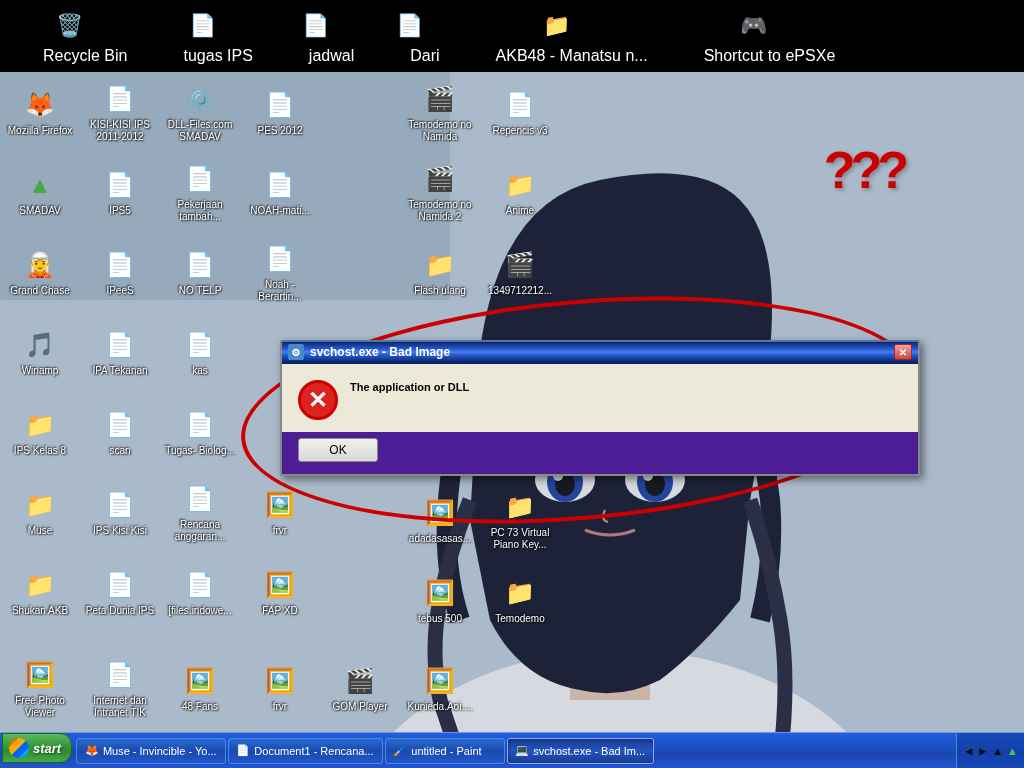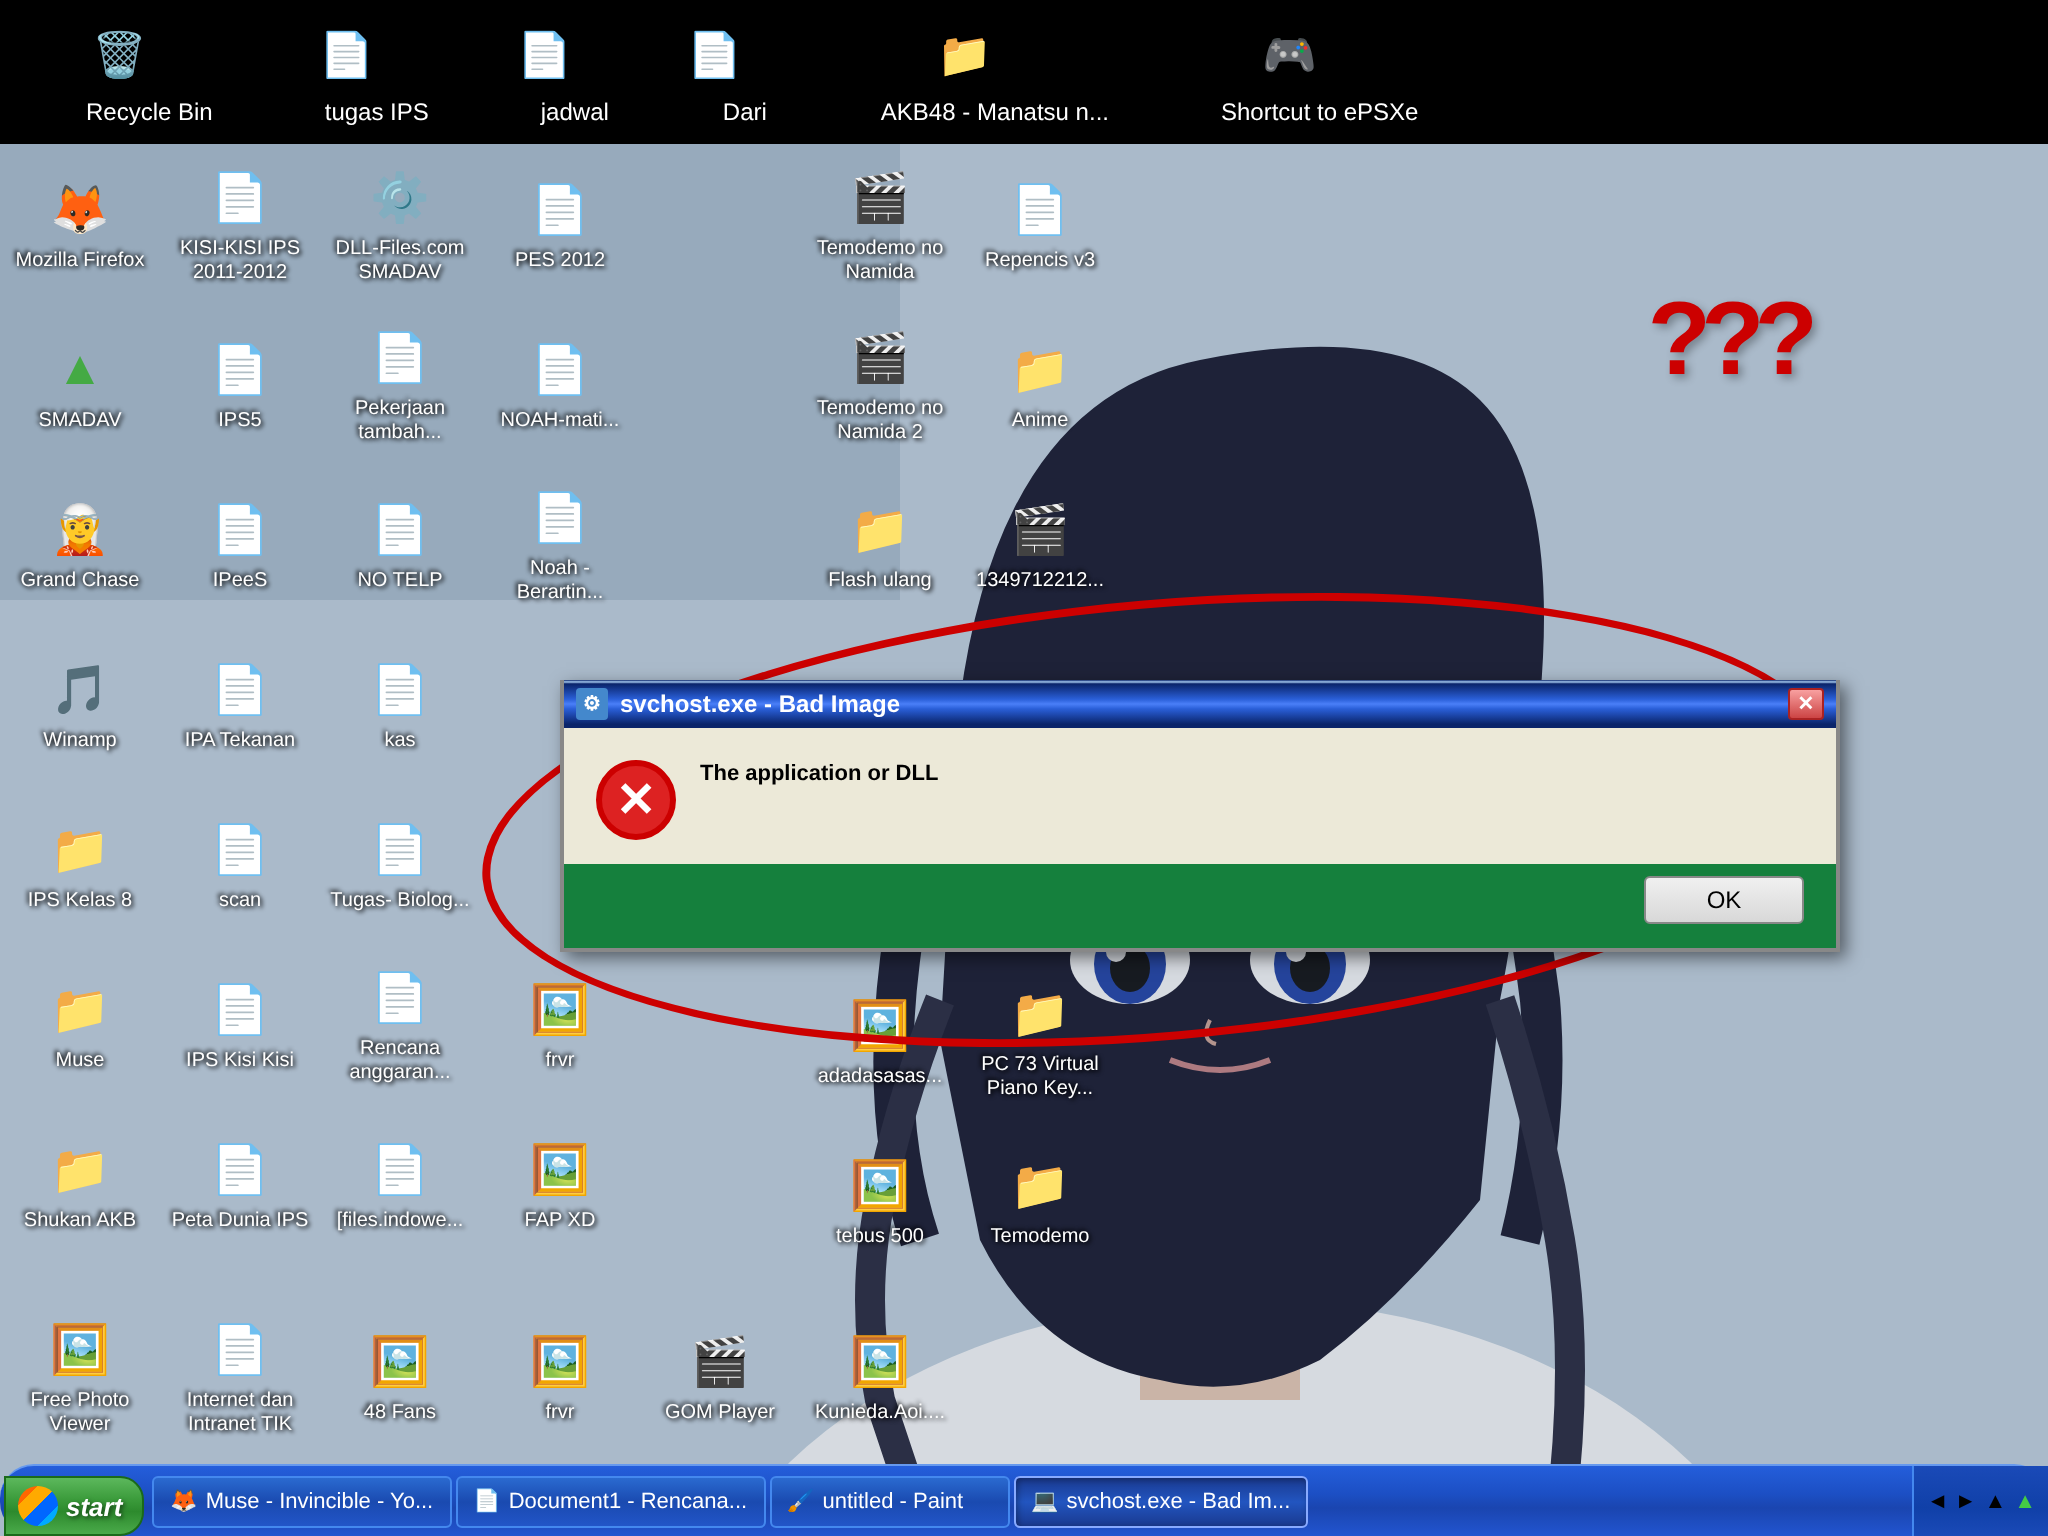--- a/index.html
+++ b/index.html
@@ -44,23 +44,22 @@
     
     .taskbar {
       position: absolute;
       bottom: 0;
       left: 0;
       right: 0;
       height: 36px;
       background: linear-gradient(to bottom, #245edb 0%, #1c4fc4 40%, #1a45b0 60%, #2255d0 100%);
       z-index: 100;
       display: flex;
-      align-items: flex-end;
+      align-items: flex-start;
       border-top: 1px solid #6699ee;
-      border-radius: 17px;
     }
 
     .start-btn {
       display: flex;
       align-items: center;
       gap: 4px;
       background: linear-gradient(to bottom, #5cb85c 0%, #3a9a3a 40%, #2d8a2d 60%, #4aaa4a 100%);
       border: 1px solid #1a6a1a;
       border-radius: 0 12px 12px 0;
       padding: 3px 10px 3px 6px;
@@ -243,23 +242,23 @@
     .dialog-message {
       font-size: 11px;
       color: #000;
       line-height: 1.4;
       flex: 1;
       font-weight: bold;
     }
 
     .dialog-footer {
       display: flex;
-      justify-content: flex-end;
+      justify-content: flex-start;
       padding: 6px 16px 12px;
-      background: #15803d;
+      background: #4c1d95;
     }
 
     .ok-btn {
       width: 80px;
       height: 24px;
       background: linear-gradient(to bottom, #f0f0f0, #d8d8d8);
       border: 1px solid #888;
       border-radius: 3px;
       cursor: pointer;
       font-size: 12px;
@@ -298,21 +297,21 @@
       width: 36px;
       height: 36px;
       display: flex;
       align-items: center;
       justify-content: center;
       font-size: 22px;
     }
 
     .top-icon-label {
       color: white;
-      font-size: 12px;
+      font-size: 16px;
       text-align: right;
       text-shadow: 1px 1px 2px black;
       white-space: nowrap;
       padding-left: 30px;
     }
 
     
     .anime-bg-container {
       position: absolute;
       inset: 0;

